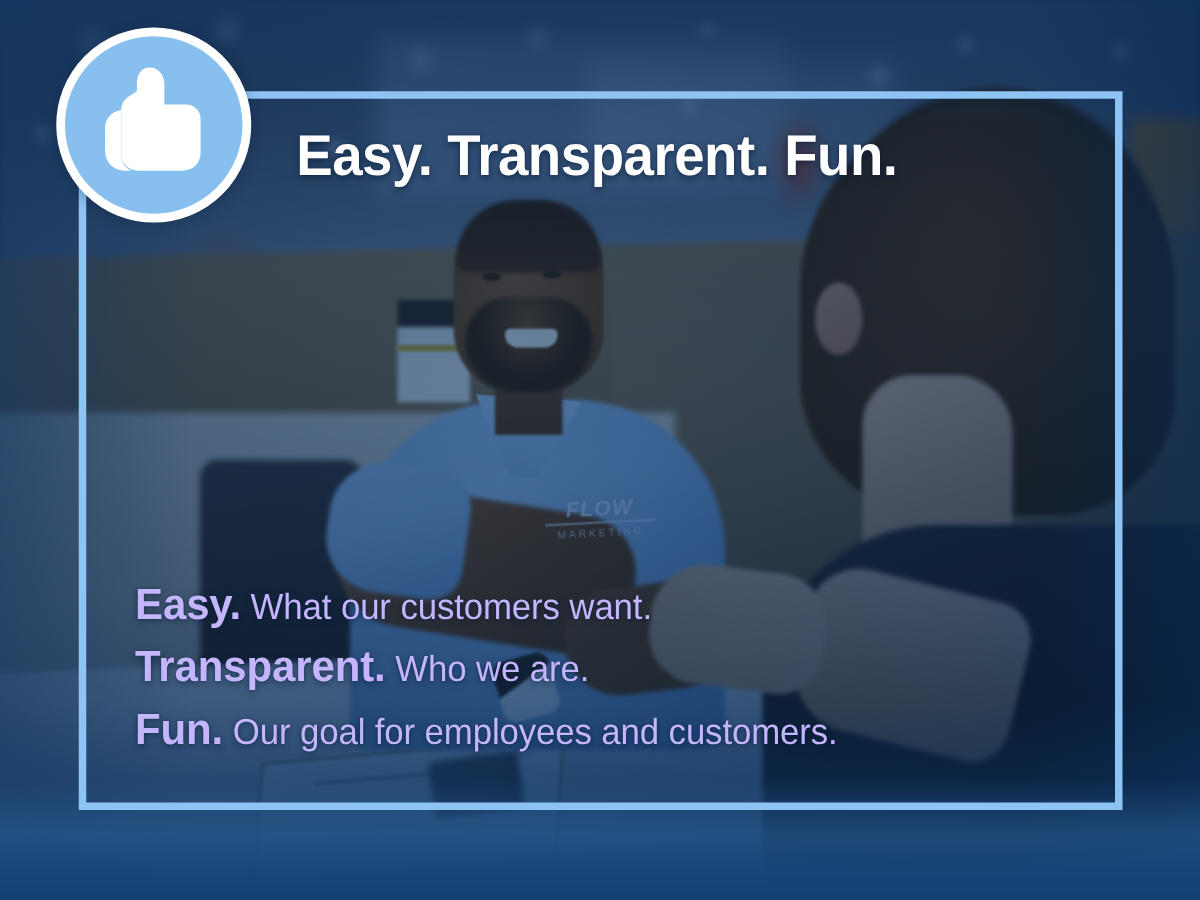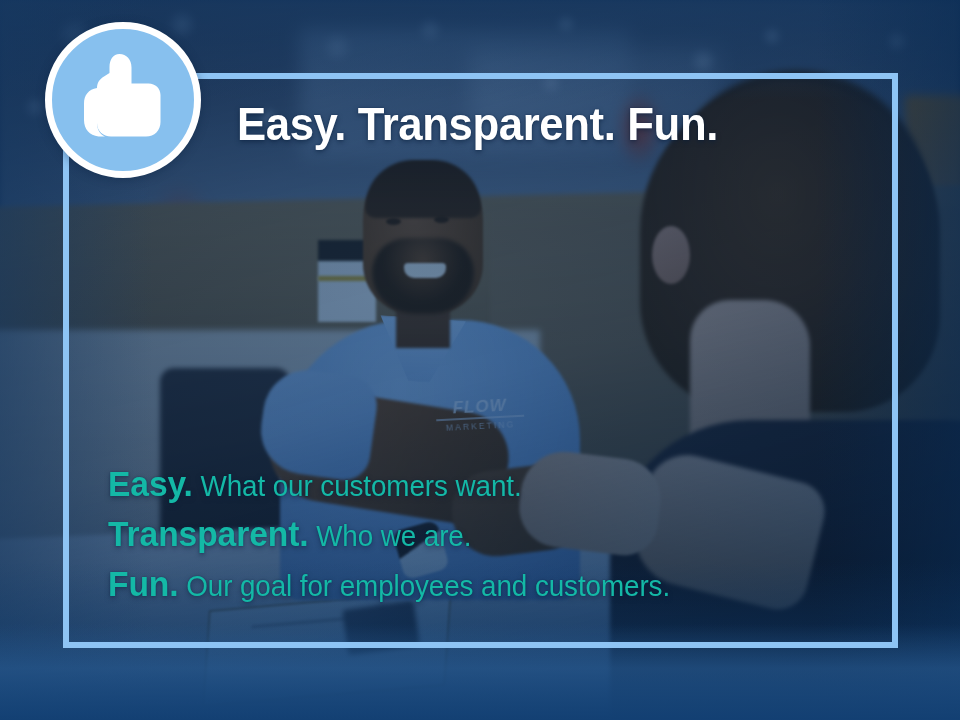--- a/index.html
+++ b/index.html
@@ -415,21 +415,21 @@
     white-space: nowrap;
     text-shadow: 0 2px 5px rgba(8,30,58,.55), 0 0 2px rgba(10,34,64,.45);
     transform: scaleX(.95);
     transform-origin: left center;
   }
 
   .body-copy {
     position: absolute;
     left: 108px; top: 460px;
     width: 770px;
-    color: #14b8a6;
+    color: #c4b5fd;
     text-shadow: 0 2px 5px rgba(8,30,58,.50), 0 0 2px rgba(10,34,64,.40);
   }
   .copy-line {
     font-family: "Liberation Sans", sans-serif;
     font-size: 29px;
     line-height: 47px;
     white-space: nowrap;
     letter-spacing: -0.1px;
     transform: scaleX(.96);
     transform-origin: left center;

